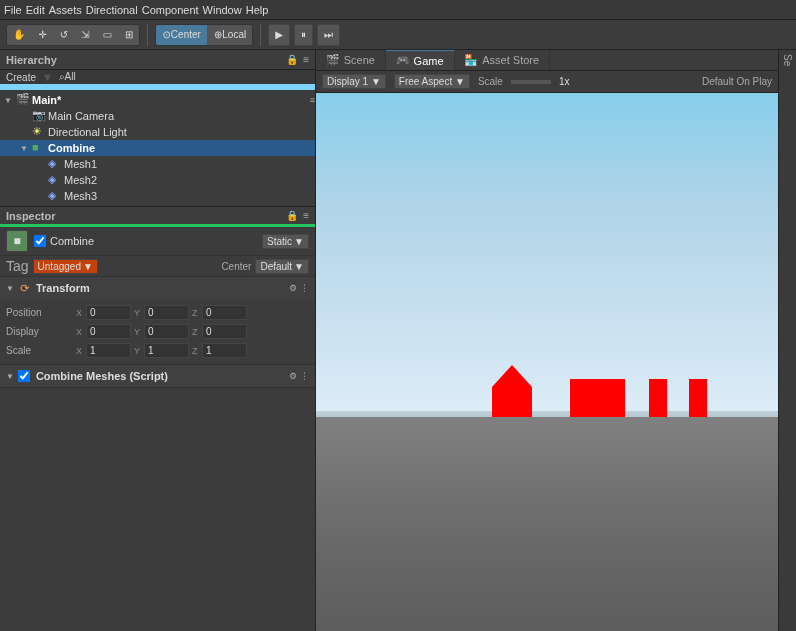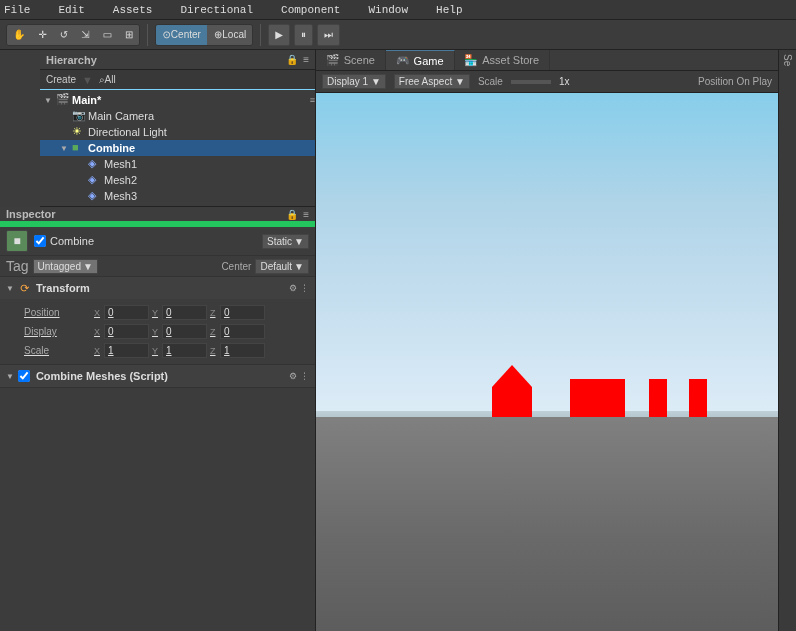--- a/index.html
+++ b/index.html
@@ -1,78 +1,78 @@
 <!DOCTYPE html>
 <html><head>
   <meta charset="utf-8">
   <style>
     * { margin: 0; padding: 0; box-sizing: border-box; }
     body { width: 796px; height: 631px; overflow: hidden; font-family: Arial, sans-serif; font-size: 11px; background: #3c3c3c; color: #ddd; }
 
     
-    #menubar { display: flex; align-items: center; background: #383838; height: 20px; border-bottom: 1px solid #222; padding: 0 4px; gap: 28px; font-family: Liberation Mono, monospace; }
+    #menubar { display: flex; align-items: center; background: #383838; height: 20px; border-bottom: 1px solid #222; padding: 0 4px; gap: 4px; }
     .menu-item { color: #ddd; font-size: 11px; cursor: pointer; }
 
     
     #toolbar { display: flex; align-items: center; background: #3c3c3c; height: 30px; border-bottom: 1px solid #222; padding: 0 6px; gap: 4px; }
     .toolbar-btn { background: #555; border: 1px solid #444; color: #ddd; font-size: 10px; padding: 2px 6px; cursor: pointer; border-radius: 2px; height: 22px; display: flex; align-items: center; }
     .toolbar-sep { width: 1px; height: 22px; background: #555; margin: 0 3px; }
     .toolbar-group { display: flex; align-items: center; background: #444; border: 1px solid #333; border-radius: 3px; height: 22px; overflow: hidden; }
     .toolbar-group .toolbar-btn { border: none; border-right: 1px solid #555; border-radius: 0; }
     .toolbar-group .toolbar-btn:last-child { border-right: none; }
     .center-btn { background: #555; }
     .center-btn.active { background: #4a7a9b; }
 
     
     #main { display: flex; width: 796px; height: 601px; }
 
     
     #left-panel { width: 316px; display: flex; flex-direction: column; background: #3c3c3c; border-right: 1px solid #222; }
 
     
-    #hierarchy { flex: 0 0 auto; border-bottom: 1px solid #222; margin-left: 40px; }
+    #hierarchy { flex: 0 0 auto; border-bottom: 1px solid #222; }
     .panel-header { background: #3d3d3d; border-bottom: 1px solid #222; padding: 2px 6px; display: flex; align-items: center; justify-content: space-between; height: 20px; }
     .panel-title { font-size: 11px; color: #bbb; font-weight: bold; }
     .panel-controls { display: flex; gap: 4px; }
     .panel-btn { color: #aaa; font-size: 10px; cursor: pointer; }
-    .hierarchy-toolbar { display: flex; align-items: center; padding: 2px 6px; height: 20px; gap: 6px; border-bottom: 1px solid #7dd3fc; background: #383838; }
+    .hierarchy-toolbar { display: flex; align-items: center; padding: 2px 6px; height: 20px; gap: 6px; border-bottom: 6px solid #7dd3fc; background: #383838; }
     .hierarchy-create { color: #ccc; font-size: 10px; cursor: pointer; }
     .hierarchy-search { color: #ccc; font-size: 10px; cursor: pointer; }
     .hierarchy-content { padding: 2px 0; }
     .h-item { padding: 1px 0; cursor: pointer; display: flex; align-items: center; }
     .h-item.selected { background: #2a5a8c; }
     .h-arrow { display: inline-block; width: 12px; font-size: 8px; color: #aaa; }
     .h-icon { display: inline-block; width: 14px; height: 14px; margin-right: 2px; }
     .h-label { font-size: 11px; color: #ddd; }
     .h-label.active { color: #ffffff; font-weight: bold; }
 
     
     #inspector { flex: 1; overflow-y: auto; }
-    .inspector-header { background: #3d3d3d; border-bottom: 6px solid #22c55e; padding: 2px 6px; display: flex; align-items: center; justify-content: space-between; height: 20px; }
+    .inspector-header { background: #3d3d3d; border-bottom: 3px solid #22c55e; padding: 2px 6px; display: flex; align-items: center; justify-content: space-between; height: 20px; }
     .inspector-obj-row { display: flex; align-items: center; padding: 3px 6px; background: #3c3c3c; border-bottom: 1px solid #333; gap: 6px; }
     .obj-icon { width: 22px; height: 22px; background: #5a8a5a; border: 1px solid #444; display: flex; align-items: center; justify-content: center; border-radius: 2px; }
     .obj-name { flex: 1; display: flex; align-items: center; gap: 4px; }
     .obj-checkbox { width: 12px; height: 12px; }
     .obj-name-text { font-size: 11px; color: #ddd; }
     .static-btn { background: #555; border: 1px solid #444; color: #ddd; font-size: 10px; padding: 1px 4px; cursor: pointer; display: flex; align-items: center; gap: 2px; }
     .tag-row { display: flex; align-items: center; padding: 2px 6px; border-bottom: 1px solid #333; gap: 4px; }
     .tag-label { font-size: 14px; color: #aaa; }
-    .tag-select { background: #737373; border: 1px solid #444; color: #ddd; font-size: 10px; padding: 1px 4px; cursor: pointer; display: flex; align-items: center; gap: 2px; }
+    .tag-select { background: #c2410c; border: 1px solid #444; color: #ddd; font-size: 10px; padding: 1px 4px; cursor: pointer; display: flex; align-items: center; gap: 2px; }
     .layer-label { font-size: 10px; color: #aaa; }
     .layer-select { background: #555; border: 1px solid #444; color: #ddd; font-size: 10px; padding: 1px 4px; cursor: pointer; display: flex; align-items: center; gap: 2px; }
 
     
     .component { border-bottom: 1px solid #333; }
     .component-header { display: flex; align-items: center; padding: 2px 6px; background: #404040; cursor: pointer; gap: 4px; height: 22px; }
     .component-arrow { font-size: 8px; color: #aaa; }
     .component-icon { width: 14px; height: 14px; display: flex; align-items: center; justify-content: center; }
     .component-title { font-size: 11px; color: #ddd; font-weight: bold; flex: 1; }
     .component-settings { display: flex; gap: 3px; }
     .comp-btn { color: #aaa; font-size: 9px; cursor: pointer; }
-    .component-body { padding: 4px 24px; text-decoration: underline; }
+    .component-body { padding: 4px 6px; }
     .prop-row { display: flex; align-items: center; padding: 2px 0; }
     .prop-label { width: 70px; font-size: 10px; color: #aaa; flex-shrink: 0; }
     .prop-fields { display: flex; gap: 3px; flex: 1; }
     .prop-field { display: flex; align-items: center; gap: 2px; }
     .prop-axis { font-size: 9px; color: #888; width: 8px; }
     .prop-value { background: #333; border: 1px solid #444; color: #ddd; font-size: 10px; padding: 1px 3px; width: 45px; }
 
     .script-row { display: flex; align-items: center; padding: 2px 0; }
     .script-label { width: 50px; font-size: 10px; color: #aaa; }
     .script-value { background: #333; border: 1px solid #444; color: #ddd; font-size: 10px; padding: 1px 3px; flex: 1; display: flex; align-items: center; gap: 3px; }
@@ -366,21 +366,21 @@
         <span> ▼</span>
       </button>
       <button class="scene-select">
         <span>Free Aspect</span>
         <span> ▼</span>
       </button>
       <span style="color:#aaa;font-size:10px">Scale</span>
       <span style="width:40px;height:4px;background:#555;display:inline-block;cursor:pointer;vertical-align:middle"></span>
       <span style="font-size:10px;color:#ddd">1x</span>
       <span style="flex:1"></span>
-      <span style="font-size:10px;color:#aaa">Position On Play</span>
+      <span style="font-size:10px;color:#aaa">Default On Play</span>
     </div>
 
     <div id="game-viewport">
       <div class="sky-gradient"></div>
       <div class="horizon"></div>
       <div class="ground"></div>
 
       <div class="shape-house">
         <div class="house-roof"></div>
         <div class="house-body"></div>

